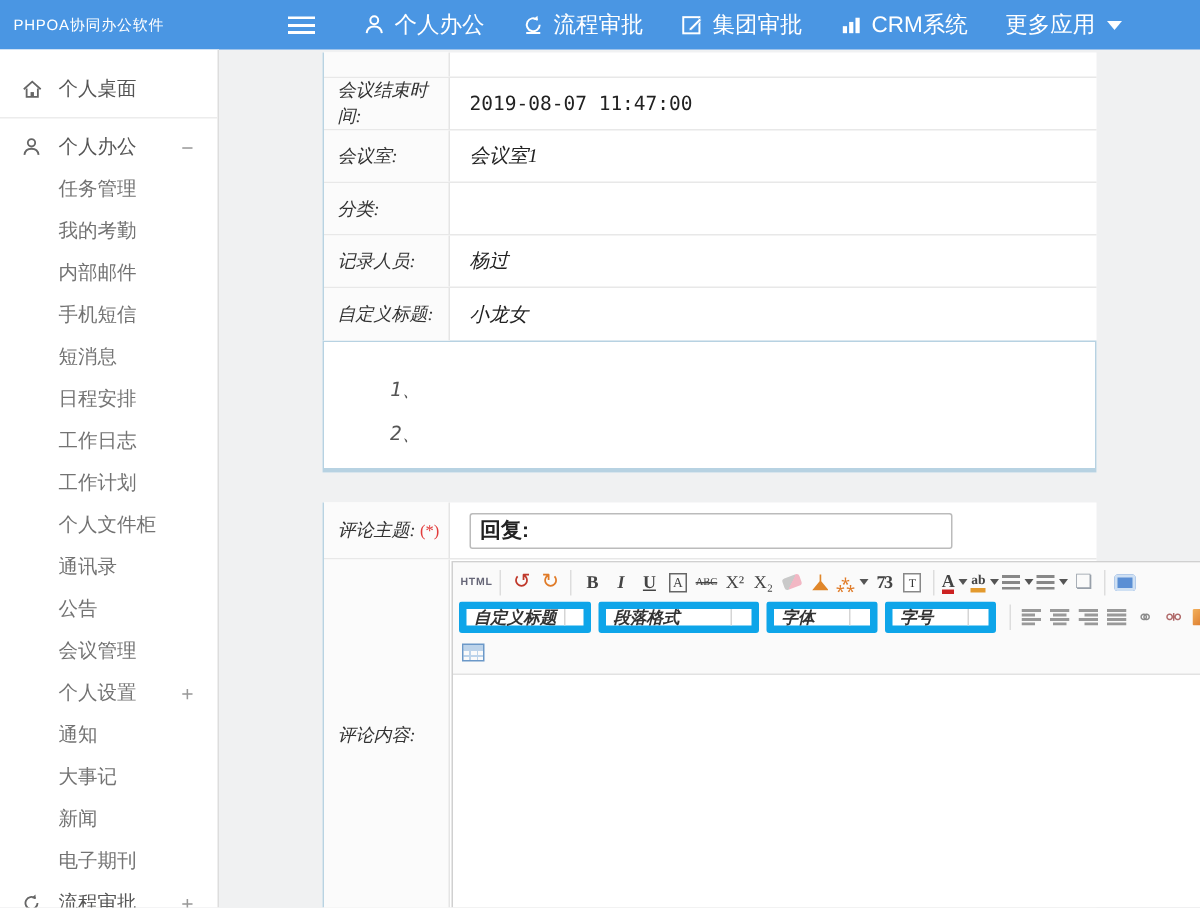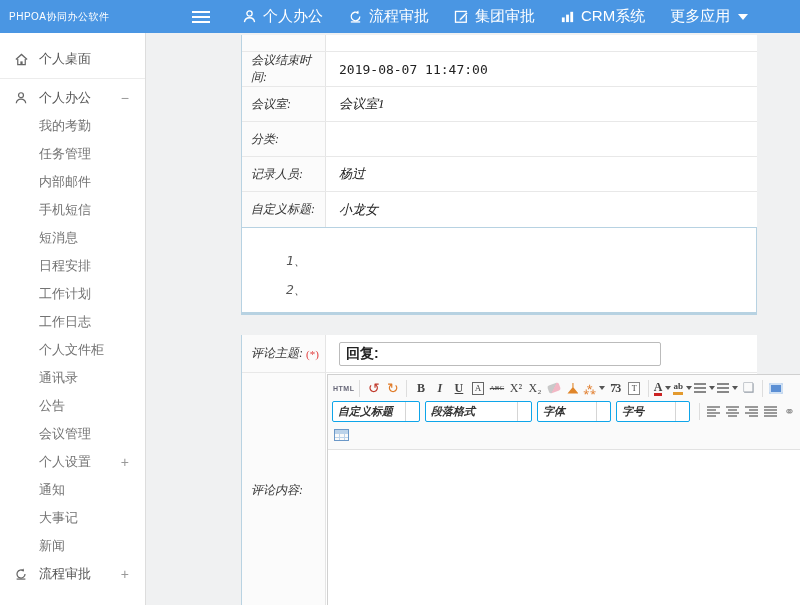--- a/index.html
+++ b/index.html
@@ -17,21 +17,21 @@
 
   
   .app-body { display:flex; height:572px; }
   .sidebar { width:146px; background:#fff; border-right:1px solid #ddd; padding-top:12px; flex:none; }
   .side-item { height:28px; display:flex; align-items:center; font-size:13px; color:#555; padding:0 16px 0 14px; cursor:pointer; position:relative; }
   .side-item .icon { width:17px; margin-right:8px; color:#666; display:flex; align-items:center; }
   .side-item.sub { padding-left:39px; color:#737373; }
   .side-item .toggle { margin-left:auto; color:#999; font-size:14px; }
   .side-sep { border-bottom:1px solid #ececec; margin:5px 0 5px 0; }
 
-  .main { flex:1; padding-left:69px; overflow:hidden;margin-left:26px; }
+  .main { flex:1; padding-left:69px; overflow:hidden; }
 
   
   .panel { background:#fff; border-left:1px solid #b9d3e2; margin-top:2px; width:516px; }
   .frow { display:flex; border-bottom:1px solid #e8e8e8; min-height:35px; }
   .frow.partial { min-height:17px; }
   .flabel { width:84px; flex:none; background:#fbfbfb; border-right:1px solid #e5e5e5;
     display:flex; align-items:center; padding-left:9px;
     font:italic 12px "Liberation Serif", serif; color:#333; }
   .fvalue { flex:1; display:flex; align-items:center; padding-left:13px;
     font:italic 13px "Liberation Serif", serif; color:#222; }
@@ -83,21 +83,21 @@
     background:repeating-linear-gradient(to bottom,#888 0 2px,transparent 2px 4px); }
   .g-page { color:#98a0aa; font-size:13px; }
   .g-screen { width:14px; height:11px; background:#5b8fd4; border-radius:2px; box-shadow:inset 0 0 0 2px #cfe0f3; }
   .g-image { width:13px; height:11px; border-radius:1px;
     background:radial-gradient(circle at 75% 75%, #59b530 0 2.5px, transparent 3px),
                linear-gradient(135deg,#f3b15c,#d4691e); }
   .g-table { width:15px; height:12px; border:1px solid #6b98c8;
     background:linear-gradient(#bcd3ea 0 3px, transparent 3px),
       repeating-linear-gradient(to right, transparent 0 4px, #bcd3ea 4px 5px),
       repeating-linear-gradient(to bottom, transparent 0 3px, #bcd3ea 3px 4px); }
-  .dropdown { height:21px; background:#fff; border:1px solid #0ea5e9; border-radius:2px;
+  .dropdown { height:21px; background:#fff; border:5px solid #0ea5e9; border-radius:2px;
     display:flex; align-items:center; margin-right:5px; cursor:pointer; flex:none; }
   .dropdown .dd-label { font:bold italic 11px "Liberation Serif", serif; color:#333; padding:0 5px; white-space:nowrap; }
   .dropdown .dd-btn { width:14px; align-self:stretch; border-left:1px solid #d5d5d5;
     display:flex; align-items:center; justify-content:center; }
   .dd-w1 { width:88px; } .dd-w1 .dd-label{flex:1;}
   .dd-w2 { width:107px; } .dd-w2 .dd-label{flex:1;}
   .dd-w3 { width:74px; } .dd-w3 .dd-label{flex:1;}
   .dd-w4 { width:74px; } .dd-w4 .dd-label{flex:1;}
   .align-icon { display:block; }
   .editor-body { flex:1; background:#fff; min-height:155px; cursor:text; }
@@ -175,42 +175,42 @@
       <span class="icon">
         <svg width="14" height="14" viewBox="0 0 16 16">
             <circle cx="8" cy="4.8" r="2.8" fill="none" stroke="#666" stroke-width="1.4"></circle>
             <path d="M2.6 14c.4-3.2 2.7-4.7 5.4-4.7s5 1.5 5.4 4.7" fill="none" stroke="#666" stroke-width="1.4"></path>
           </svg>
       </span>
       <span>个人办公</span>
       <span class="toggle">−</span>
     </div>
     <div class="side-item sub">
+        <span>任务管理</span>
+      </div>
+    <div class="side-item sub">
         <span>我的考勤</span>
       </div>
     <div class="side-item sub">
-        <span>任务管理</span>
-      </div>
-    <div class="side-item sub">
         <span>内部邮件</span>
       </div>
     <div class="side-item sub">
         <span>手机短信</span>
       </div>
     <div class="side-item sub">
         <span>短消息</span>
       </div>
     <div class="side-item sub">
         <span>日程安排</span>
       </div>
     <div class="side-item sub">
+        <span>工作日志</span>
+      </div>
+    <div class="side-item sub">
         <span>工作计划</span>
-      </div>
-    <div class="side-item sub">
-        <span>工作日志</span>
       </div>
     <div class="side-item sub">
         <span>个人文件柜</span>
       </div>
     <div class="side-item sub">
         <span>通讯录</span>
       </div>
     <div class="side-item sub">
         <span>公告</span>
       </div>
@@ -222,20 +222,23 @@
       <span class="toggle">+</span>
     </div>
     <div class="side-item sub">
         <span>通知</span>
       </div>
     <div class="side-item sub">
         <span>大事记</span>
       </div>
     <div class="side-item sub">
         <span>新闻</span>
+      </div>
+    <div class="side-item sub">
+        <span>电子期刊</span>
       </div>
     <div class="side-item">
       <span class="icon">
         <svg width="14" height="14" viewBox="0 0 16 16">
             <path d="M12.6 8a4.6 4.6 0 1 1-1.7-3.6" fill="none" stroke="#666" stroke-width="1.4"></path>
             <path d="M11 1.6 11.3 5 8 4.2z" fill="#666"></path>
             <path d="M3 13.8h10" stroke="#666" stroke-width="1.4"></path>
           </svg>
       </span>
       <span>流程审批</span>

